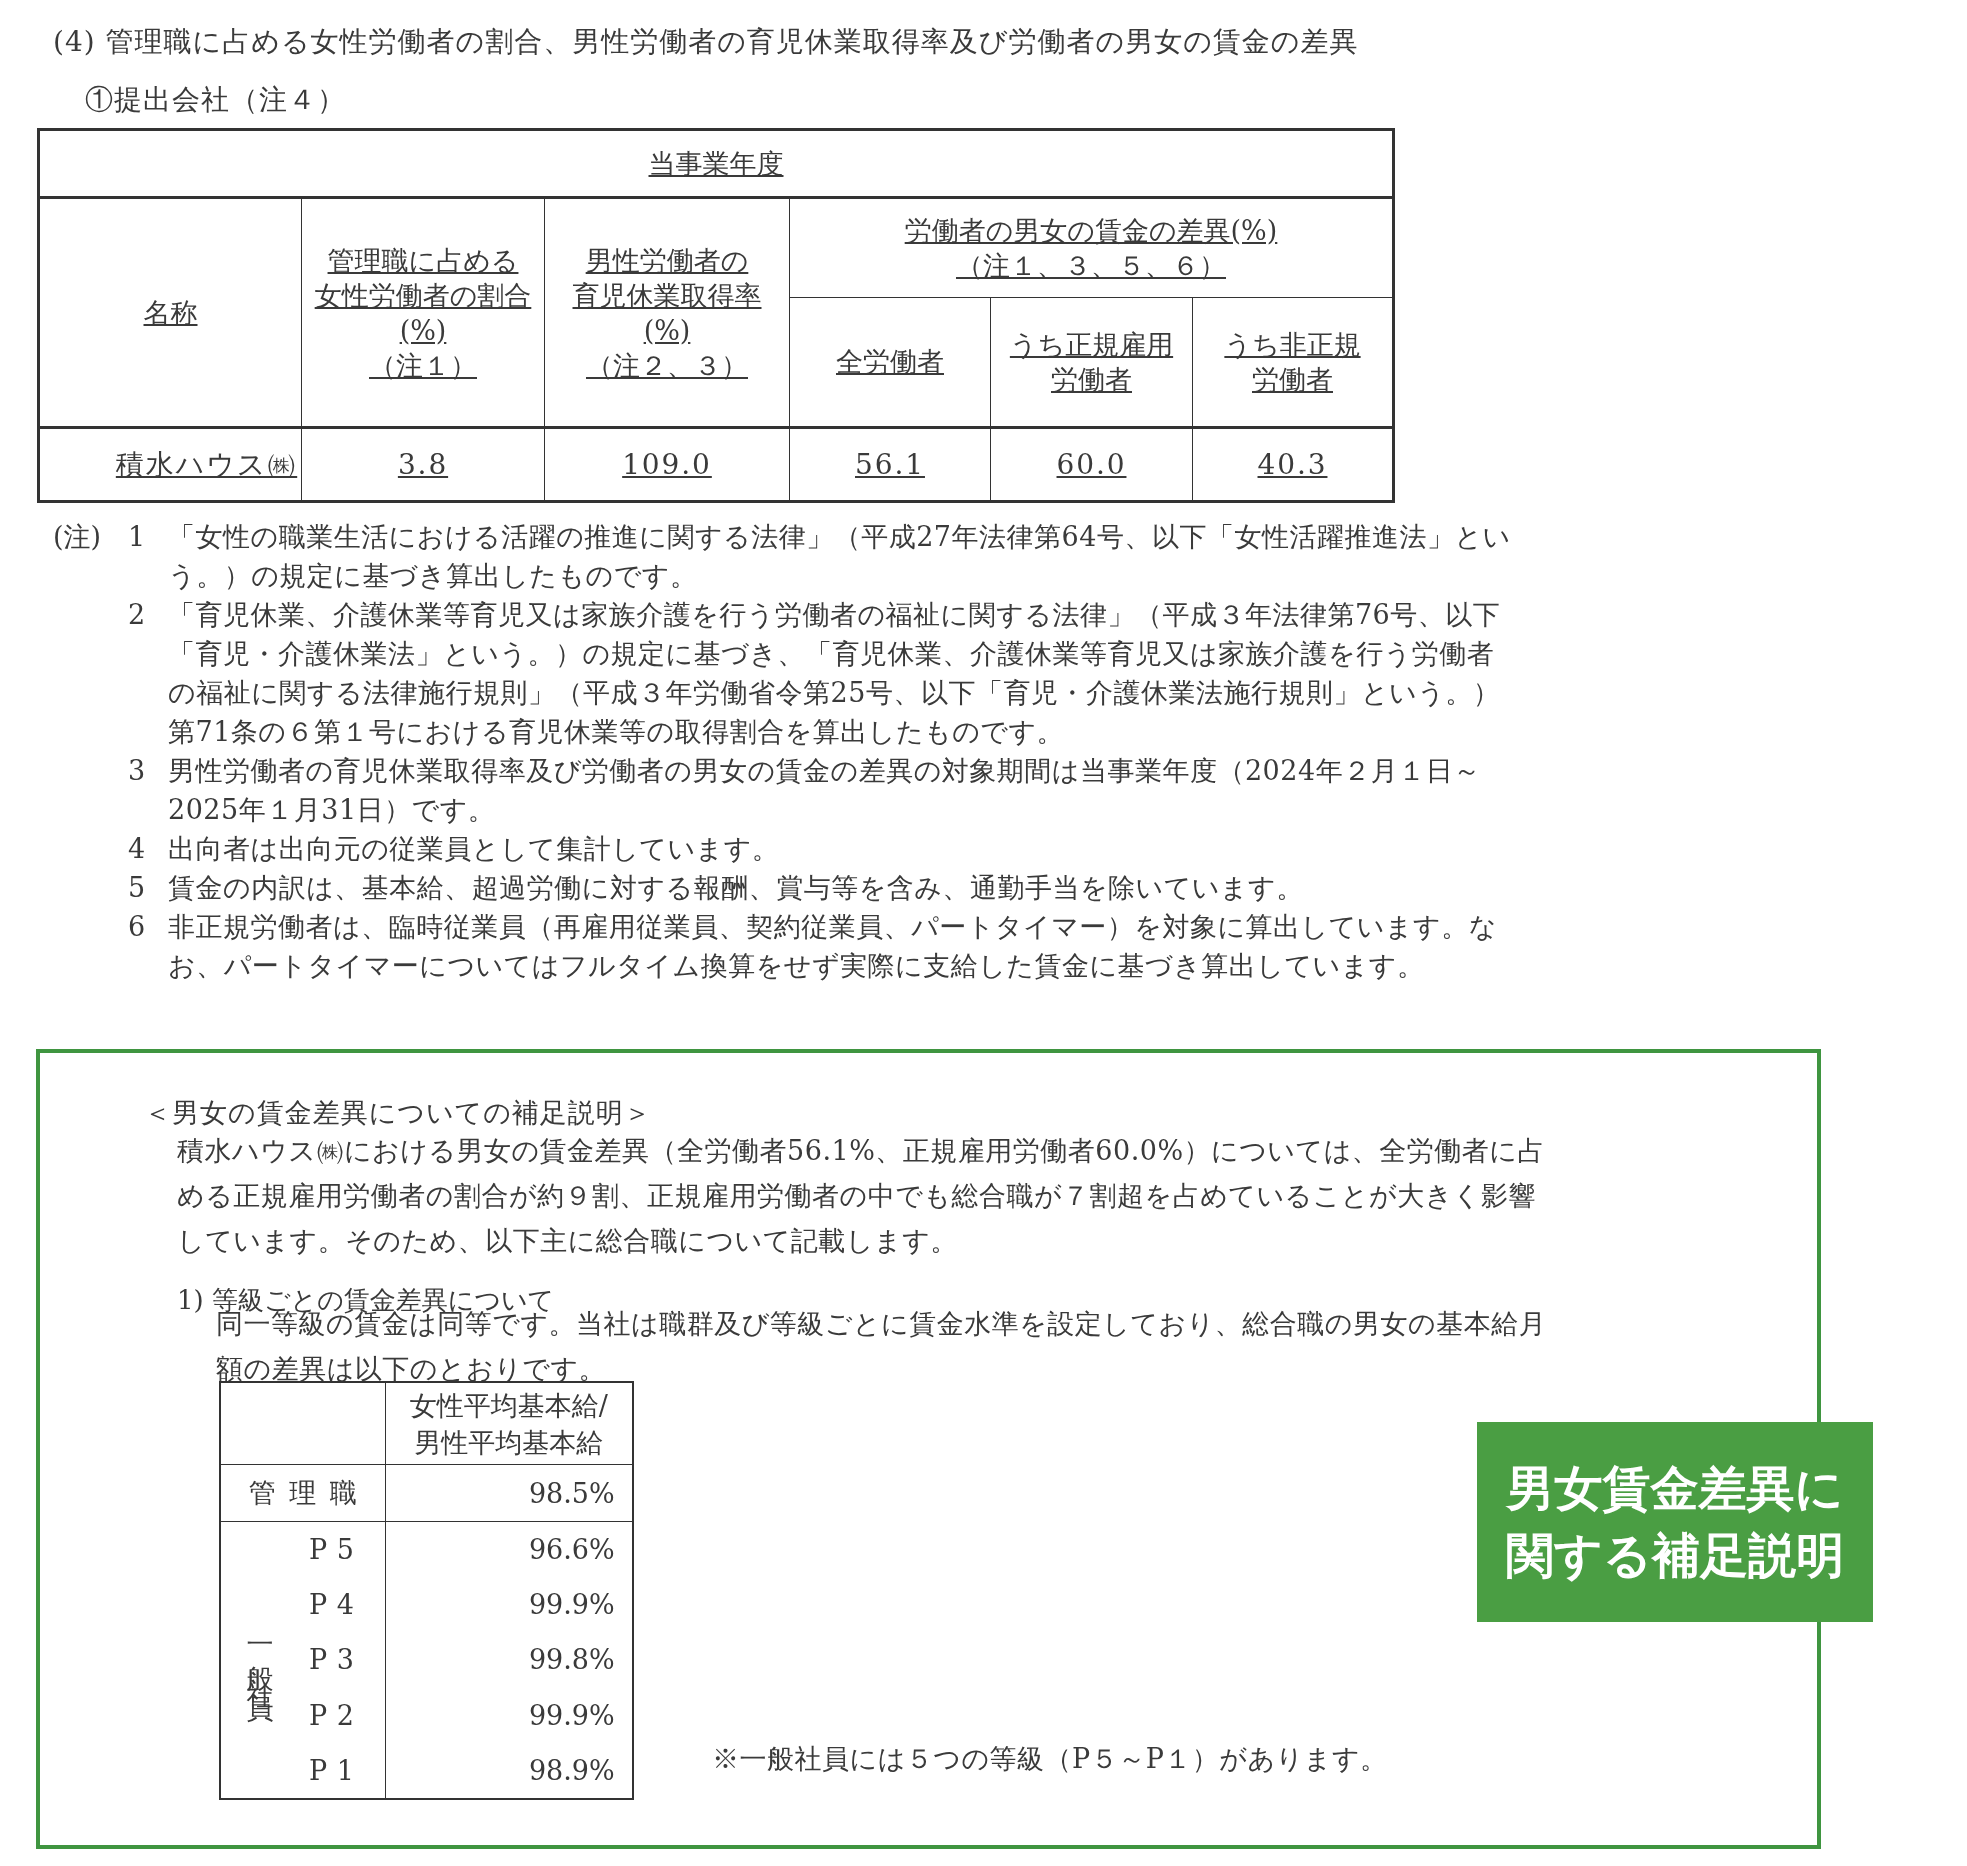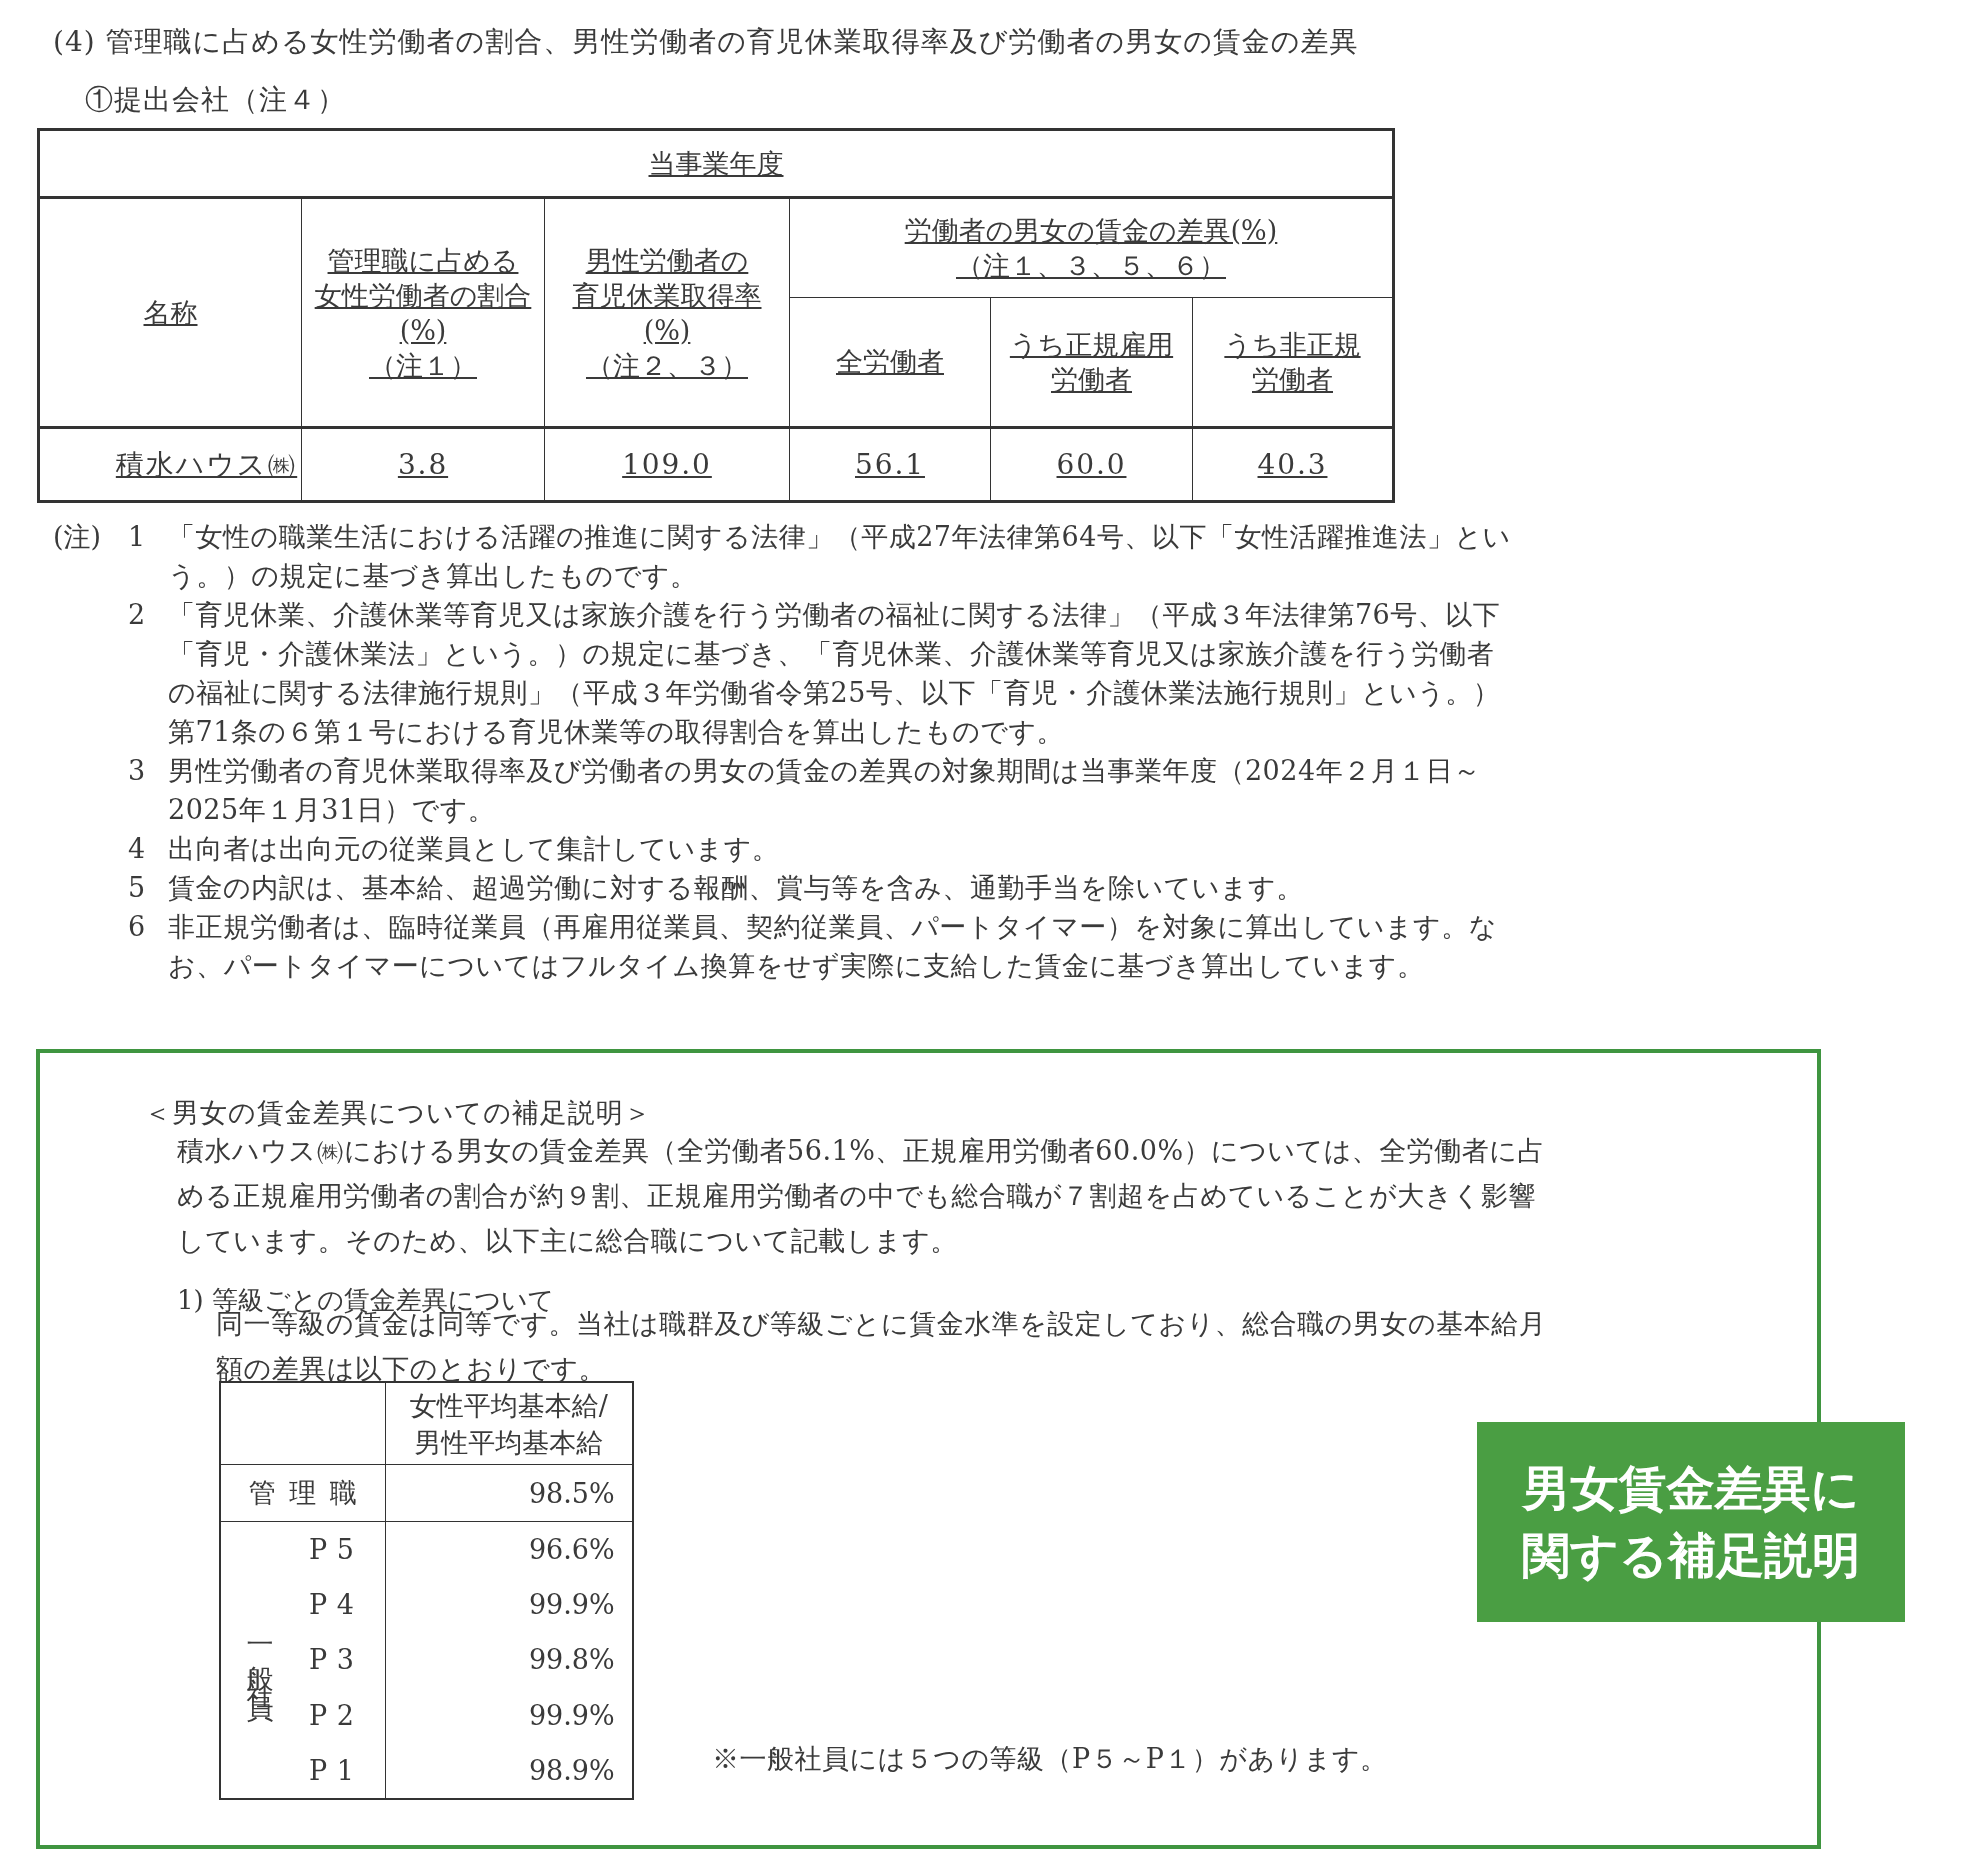--- a/index.html
+++ b/index.html
@@ -77,21 +77,21 @@
   }
   .gt-plabel{letter-spacing:9.6px;}
   .gt-gvals{
     height:276px;display:flex;flex-direction:column;justify-content:space-around;
     align-items:flex-end;padding-right:17.3px;box-sizing:border-box;
   }
   .grade-note{position:absolute;left:672px;top:688px;font-size:27px;letter-spacing:0.5px;}
 
   
   .callout{
-    position:absolute;left:1477px;top:1422px;width:428px;height:200px;
+    position:absolute;left:1477px;top:1422px;width:396px;height:200px;
     background:#4a9e43;z-index:5;
     display:flex;align-items:center;justify-content:center;text-align:center;
     color:#ffffff;font-family:"Liberation Sans","DejaVu Sans",sans-serif;
     font-weight:bold;font-size:48px;line-height:67px;
   }
 </style>
 </head>
 <body>
 
 <div class="page">

